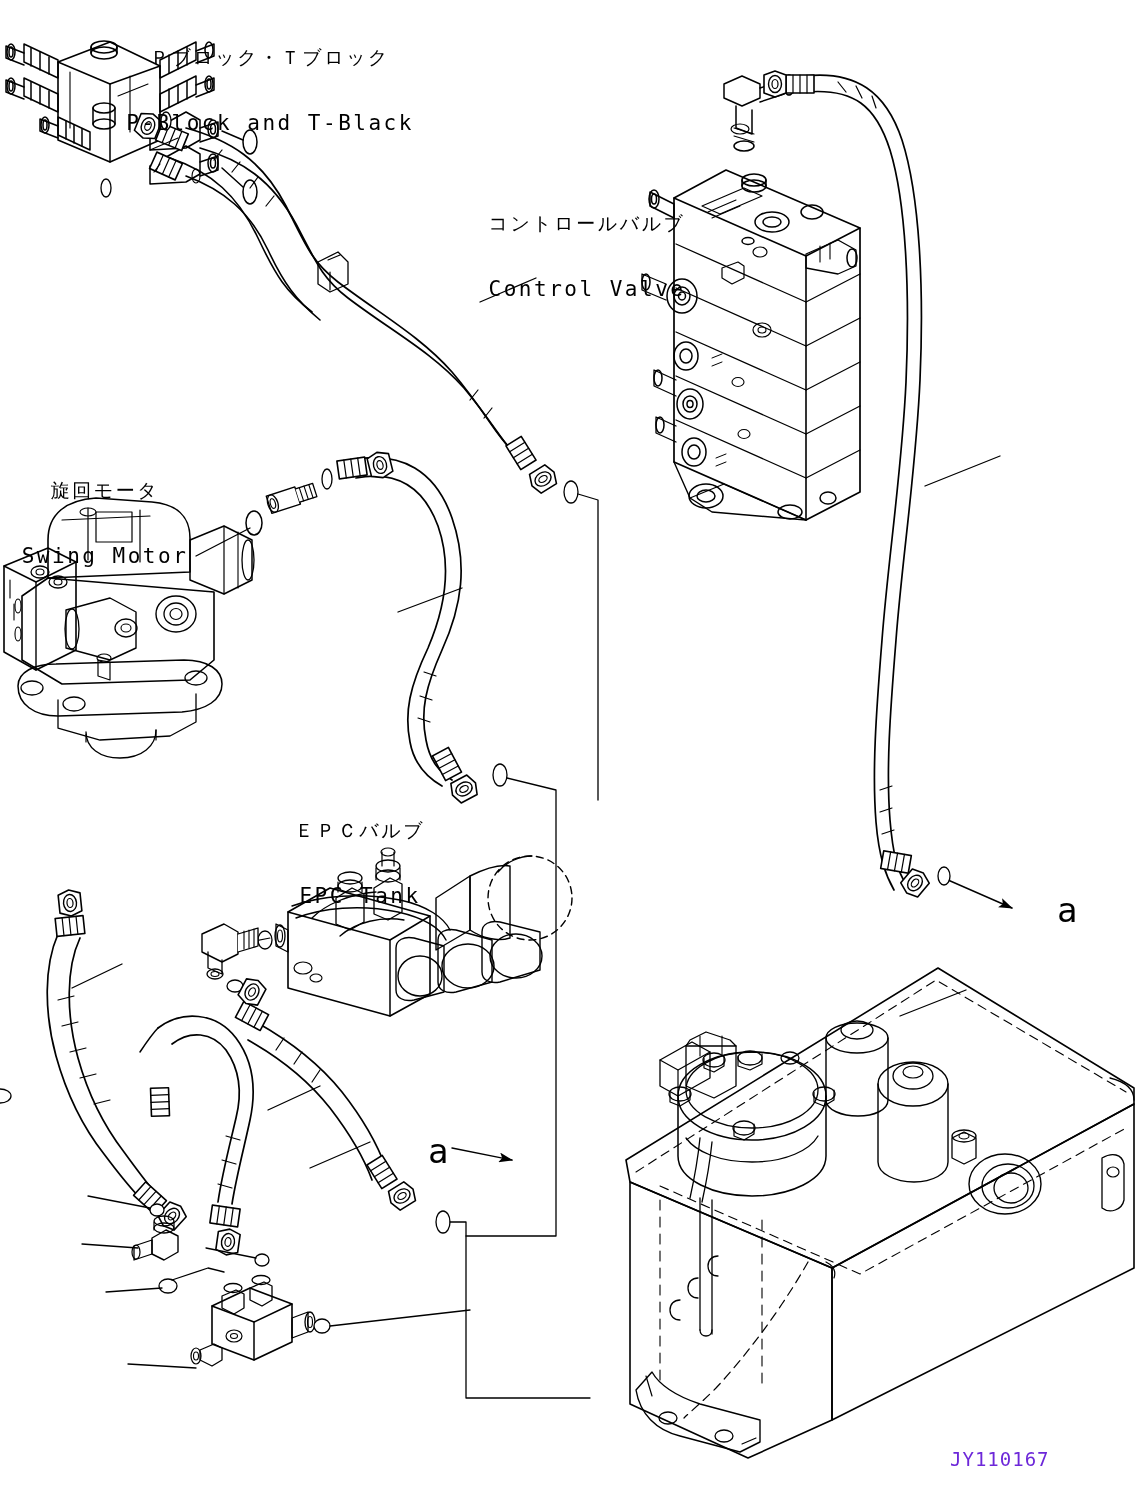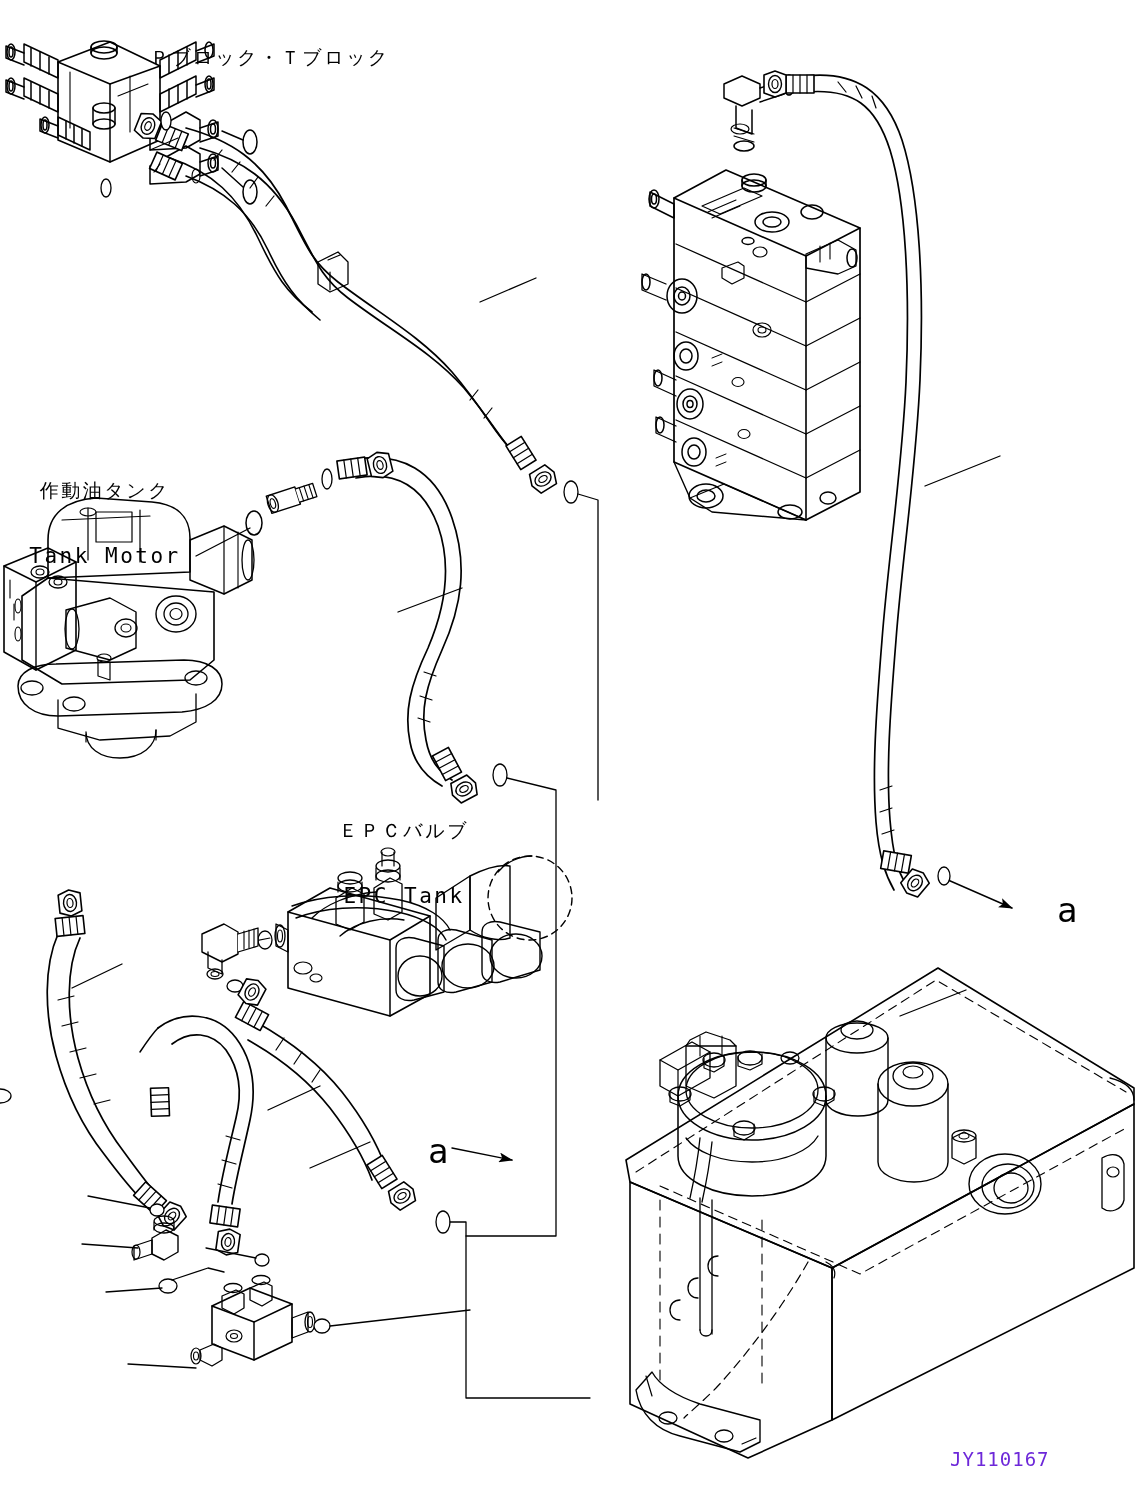--- a/index.html
+++ b/index.html
@@ -718,29 +718,34 @@
       <g stroke-width="1.3">
         <ellipse cx="166" cy="121" rx="5" ry="9" fill="#fff"></ellipse>
         <ellipse cx="106" cy="188" rx="5" ry="9" fill="#fff"></ellipse>
       </g>
 
     </g>
   </svg>
 
   <div class="lbl ctr" style="left:270px; top:4px; transform:translateX(-50%);">
     <span class="jp">Ｐブロック・Ｔブロック</span>
+    <span class="en">P-Block and T-Black</span>
   </div>
 
+  <div class="lbl ctr" style="left:587px; top:170px; transform:translateX(-50%);">
+    <span class="jp">コントロールバルブ</span>
+    <span class="en">Control Valve</span>
+  </div>
 
   <div class="lbl ctr" style="left:105px; top:437px; transform:translateX(-50%);">
-    <span class="jp">作動油タンク</span>
-    <span class="en">Tank Motor</span>
+    <span class="jp">旋回モータ</span>
+    <span class="en">Swing Motor</span>
   </div>
 
-  <div class="lbl ctr" style="left:360px; top:777px; transform:translateX(-50%);margin-left:44px;">
+  <div class="lbl ctr" style="left:360px; top:777px; transform:translateX(-50%);">
     <span class="jp">ＥＰＣバルブ</span>
     <span class="en">EPC Tank</span>
   </div>
 
 
   <div class="secmark" style="left:428px; top:1134px;">a</div>
 
   <div class="secmark" style="left:1057px; top:893px;">a</div>
 
   <div class="drawno" style="left:950px; top:1448px;">JY110167</div>

